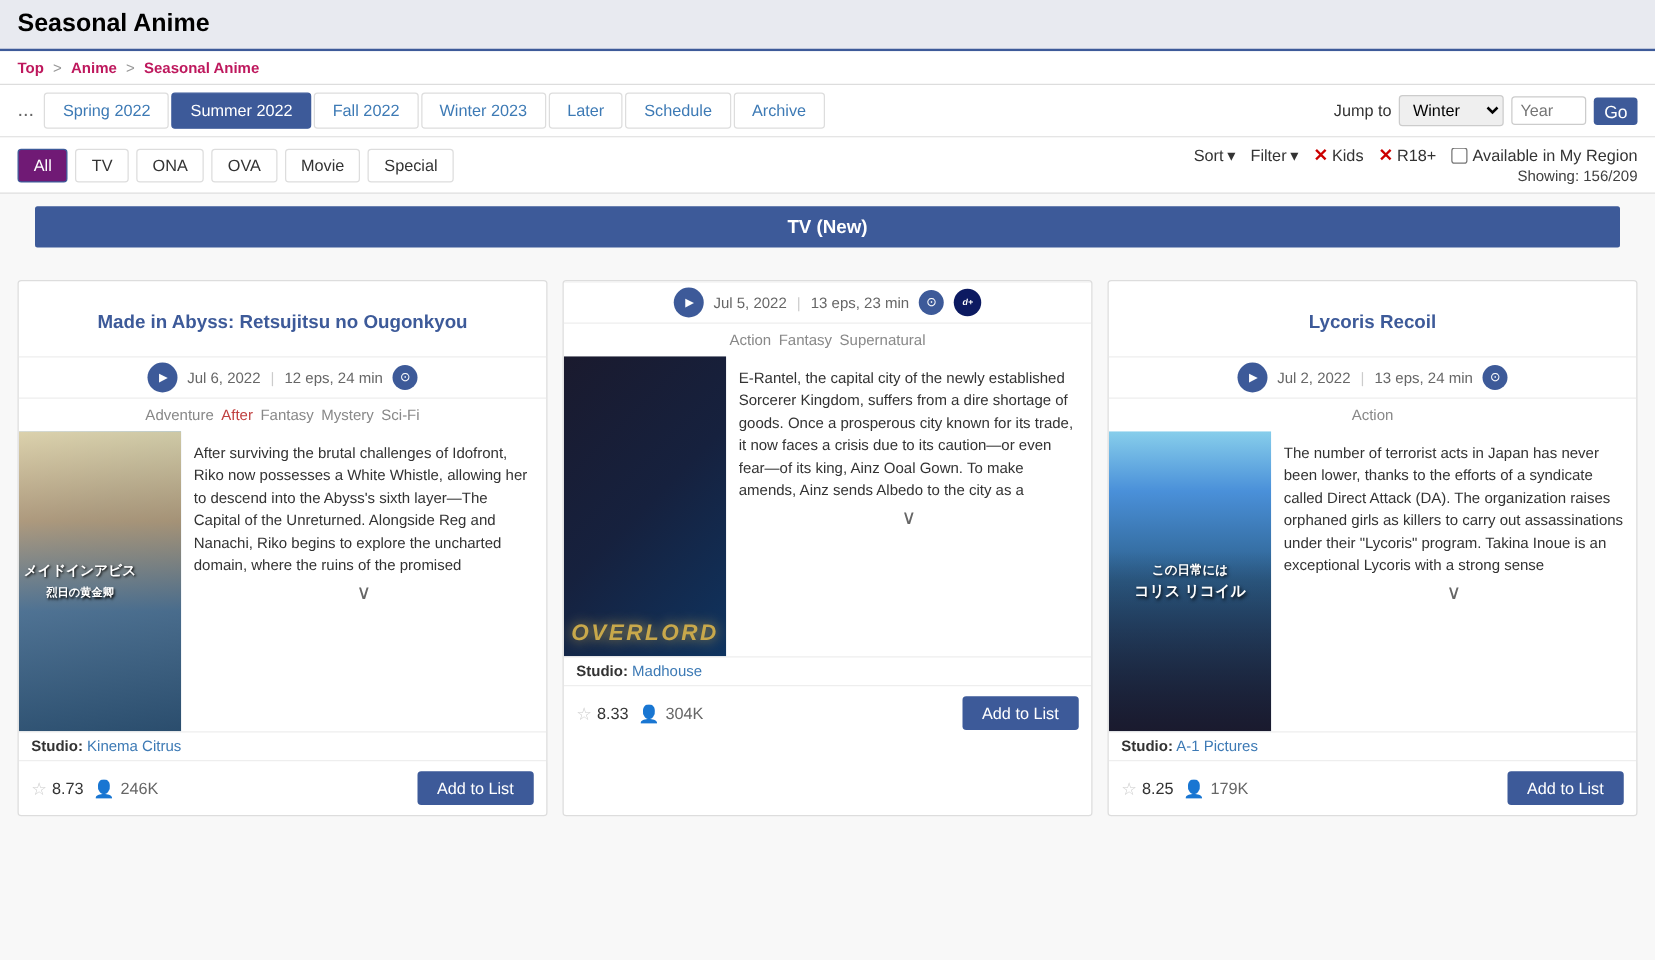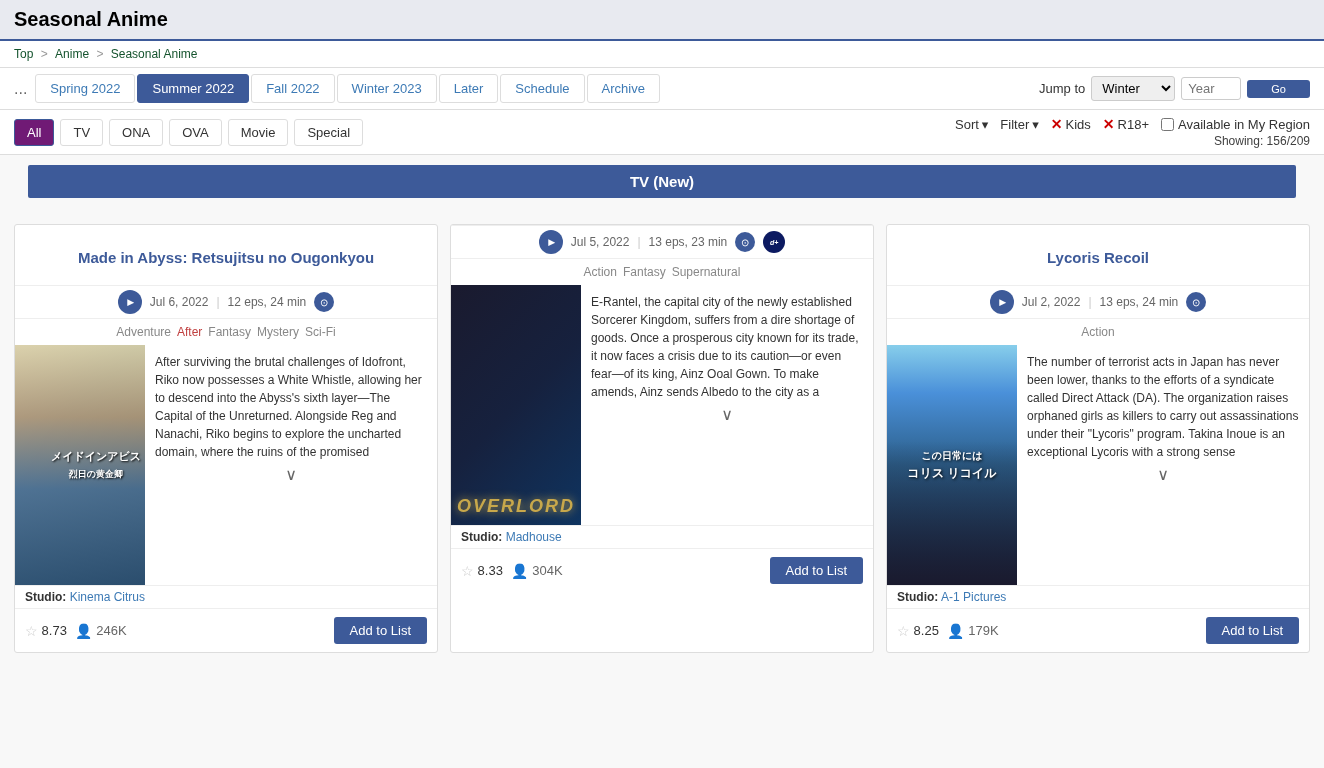--- a/index.html
+++ b/index.html
@@ -2,32 +2,32 @@
 <html><head>
   <meta charset="utf-8">
   <style>
     * { box-sizing: border-box; margin: 0; padding: 0; }
     body { font-family: Arial, sans-serif; font-size: 13px; background: #f8f8f8; color: #333; }
 
     .page-header { background: #e8eaf0; padding: 8px 14px; border-bottom: 2px solid #3d5a99; }
     .page-header h1 { font-size: 20px; font-weight: bold; color: #000; }
 
     .breadcrumb { padding: 6px 14px; font-size: 12px; color: #333; background: #fff; border-bottom: 1px solid #ddd; }
-    .breadcrumb a { color: #14532d; text-decoration: none; }
+    .breadcrumb a { color: #be185d; text-decoration: none; font-weight: bold; }
     .breadcrumb span { color: #999; margin: 0 4px; }
 
     .season-nav { display: flex; align-items: center; padding: 6px 14px; background: #fff; border-bottom: 1px solid #ddd; gap: 2px; }
     .season-nav .dots { color: #666; margin-right: 6px; font-size: 16px; cursor: pointer; }
     .season-tab { padding: 6px 14px; border: 1px solid #ddd; border-radius: 3px; cursor: pointer; color: #3d7ab5; background: #fff; font-size: 13px; text-decoration: none; }
     .season-tab.active { background: #3d5a99; color: #fff; border-color: #3d5a99; }
     .jump-to { margin-left: auto; display: flex; align-items: center; gap: 6px; font-size: 13px; }
     .jump-to label { color: #333; font-weight: normal; }
     .jump-to select { padding: 3px 6px; border: 1px solid #ccc; border-radius: 3px; font-size: 13px; }
     .jump-to input { padding: 3px 6px; border: 1px solid #ccc; border-radius: 3px; width: 60px; font-size: 13px; }
-    .jump-to button { padding: 3px 24px; background: #3d5a99; color: #fff; border: none; border-radius: 3px; cursor: pointer; font-size: 11px; }
+    .jump-to button { padding: 3px 8px; background: #3d5a99; color: #fff; border: none; border-radius: 3px; cursor: pointer; font-size: 14px; }
 
     .filter-bar { display: flex; align-items: center; padding: 6px 14px; background: #fff; border-bottom: 1px solid #ddd; gap: 6px; }
     .type-btn { padding: 5px 12px; border: 1px solid #ddd; border-radius: 3px; cursor: pointer; background: #fff; font-size: 13px; color: #333; }
     .type-btn.active { background: #701a75; color: #fff; border-color: #3d5a99; }
     .filter-right { margin-left: auto; display: flex; align-items: center; gap: 12px; font-size: 13px; color: #333; }
     .sort-btn, .filter-btn { cursor: pointer; color: #333; display: flex; align-items: center; gap: 3px; }
     .filter-tag { display: flex; align-items: center; gap: 3px; }
     .filter-tag .x-icon { color: #c00; font-size: 14px; font-weight: bold; cursor: pointer; }
     .available-check { display: flex; align-items: center; gap: 4px; cursor: pointer; }
     .showing-info { font-size: 12px; color: #404040; }
@@ -159,21 +159,21 @@
     </div>
     <div class="genres">
       <span class="genre-tag gray">Adventure</span>
       <span class="genre-tag" style="color:#c04040;">After</span>
       <span class="genre-tag gray">Fantasy</span>
       <span class="genre-tag gray">Mystery</span>
       <span class="genre-tag gray">Sci-Fi</span>
     </div>
     <div class="card-body">
       <div class="card-image">
-        <div style="width:130px;height:240px;background:linear-gradient(135deg,#a8c4e0,#6a9bc0,#4a7a9b,#2d5a7a);display:flex;align-items:center;justify-content:flex-end;overflow:hidden;position:relative;">
+        <div style="width:130px;height:240px;background:linear-gradient(135deg,#a8c4e0,#6a9bc0,#4a7a9b,#2d5a7a);display:flex;align-items:center;justify-content:flex-start;overflow:hidden;position:relative;">
           <div style="position:absolute;inset:0;background:linear-gradient(180deg,#e8d5a0 0%,#b8956a 30%,#4a6a8a 60%,#2a4a6a 100%);opacity:0.8;"></div>
           <div style="position:relative;text-align:center;color:#fff;font-size:9px;font-weight:bold;text-shadow:1px 1px 2px #000;padding:4px;">
             <div style="font-size:11px;margin-bottom:4px;">メイドインアビス</div>
             <div>烈日の黄金卿</div>
           </div>
         </div>
       </div>
       <div class="card-desc">
         After surviving the brutal challenges of Idofront, Riko now possesses a White Whistle, allowing her to descend into the Abyss's sixth layer—The Capital of the Unreturned. Alongside Reg and Nanachi, Riko begins to explore the uncharted domain, where the ruins of the promised
         <div class="expand-arrow">∨</div>

